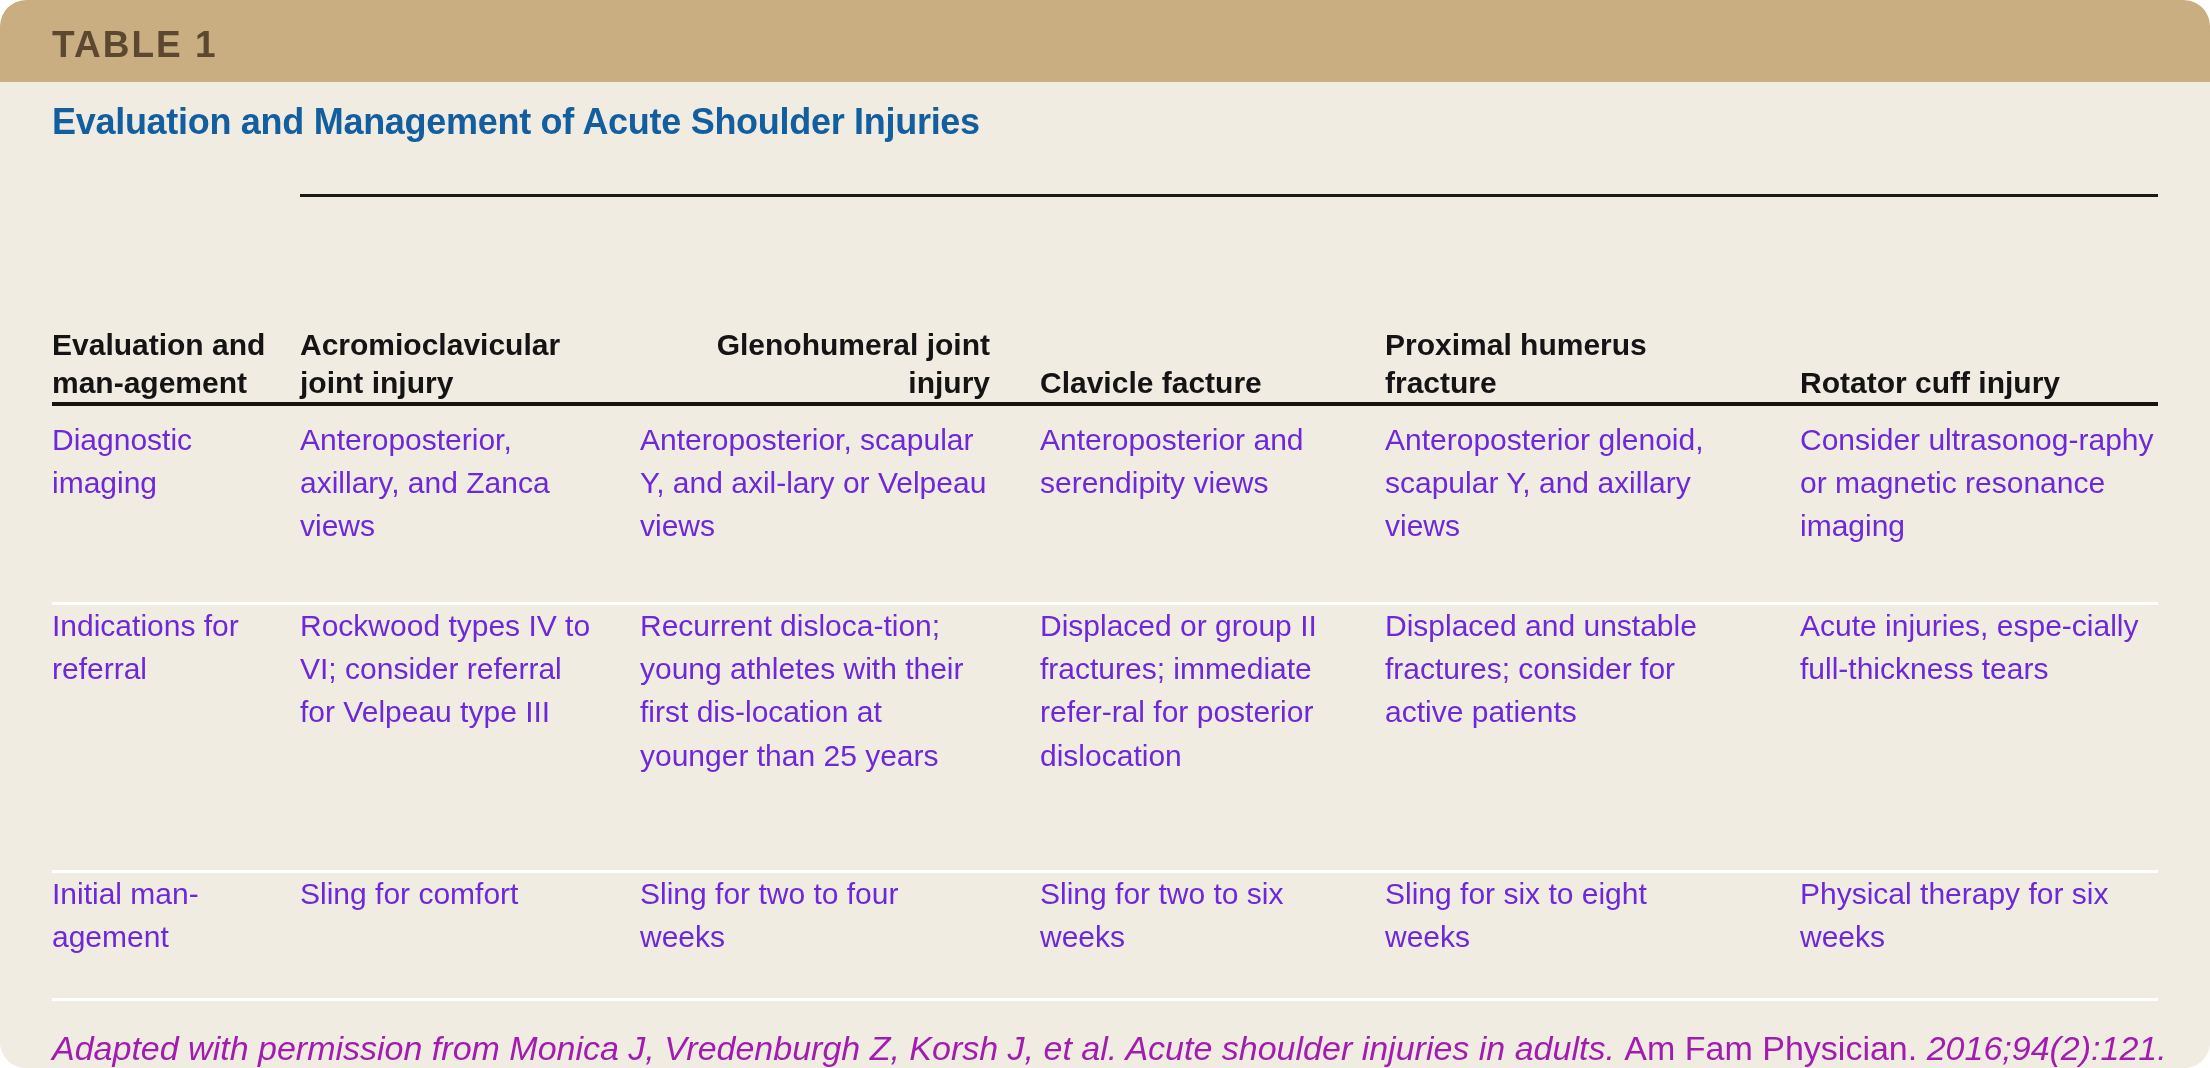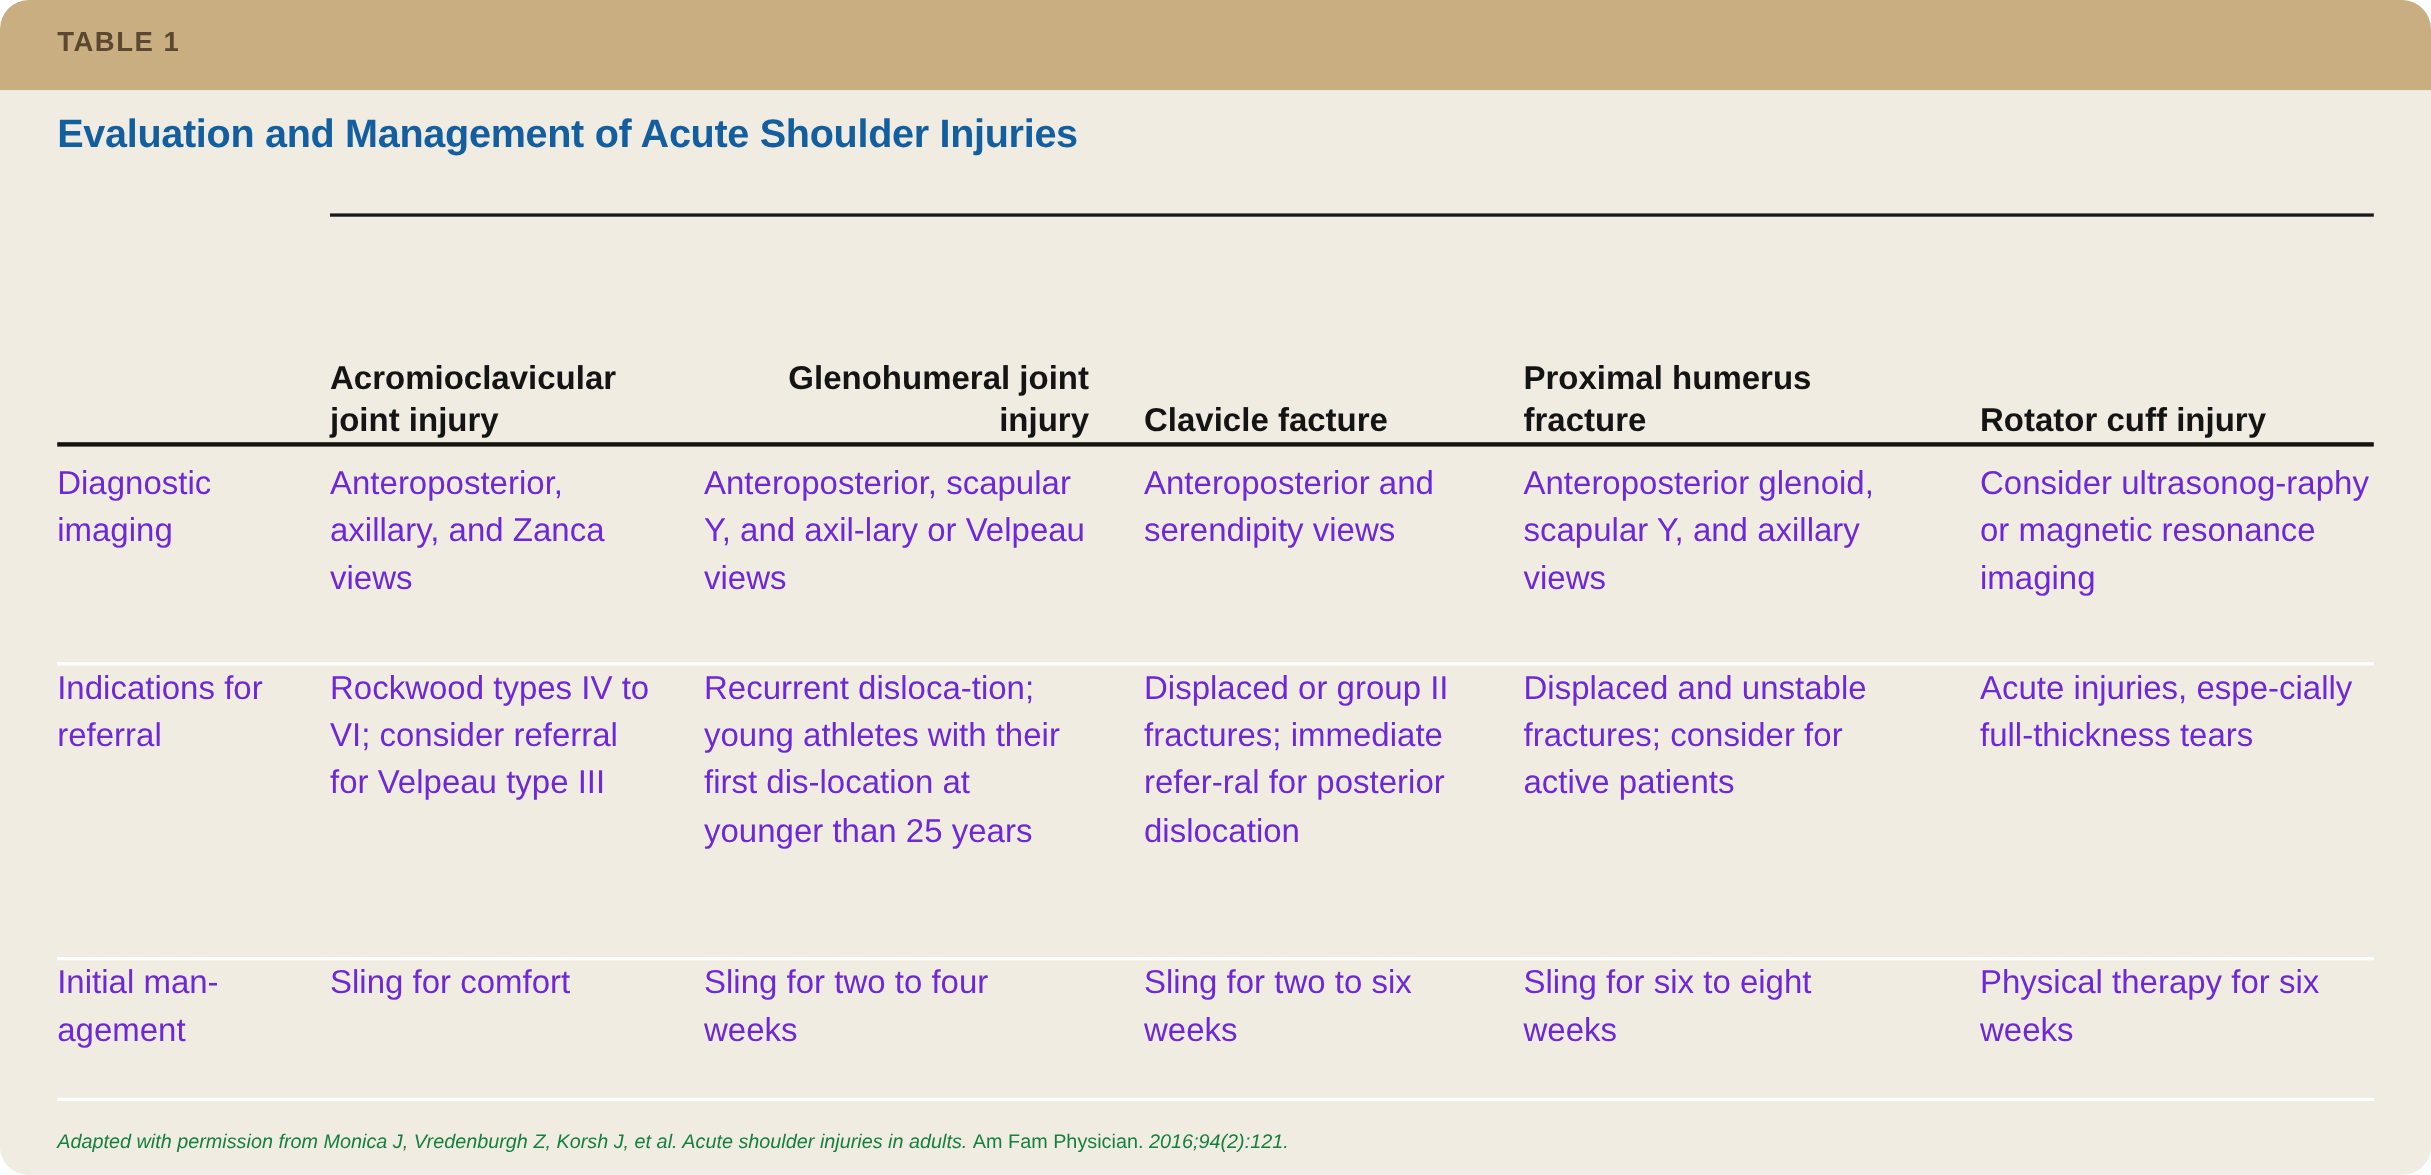--- a/index.html
+++ b/index.html
@@ -32,21 +32,21 @@
     height: 82px;
     background: #C9AE81;
     border-top-left-radius: 26px;
     border-top-right-radius: 26px;
     box-sizing: border-box;
   }
   .table-band-label {
     position: absolute;
     left: 52px;
     top: 26px;
-    font-size: 25px;
+    font-size: 37px;
     font-weight: 700;
     letter-spacing: 0.055em;
     color: #5C4730;
     font-family: "Liberation Sans", sans-serif;
     line-height: 1;
     white-space: nowrap;
   }
 
   
   .table-body {
@@ -139,22 +139,22 @@
     width: 2106px;
     height: 3px;
     background: #FFFFFF;
   }
 
   
   .footnote {
     position: absolute;
     left: 52px;
     top: 946px;
-    font-size: 18px;
-    color: #15803d;
+    font-size: 34px;
+    color: #a21caf;
     font-style: italic;
     white-space: nowrap;
     line-height: 1.2;
   }
   .footnote .roman {
     font-style: normal;
   }
 </style>
 </head>
 <body>
@@ -165,20 +165,21 @@
     <div class="table-band-label">TABLE 1</div>
   </div>
 
   <div class="table-body">
 
     <div class="table-title">Evaluation and Management of Acute Shoulder Injuries</div>
 
     <div class="spanner-rule"></div>
 
     <div class="colheads">
+      <div class="colhead stub" style="left: 52px; width: 220px;">Evaluation and man-agement</div>
       <div class="colhead" style="left: 300px; width: 300px;">Acromioclavicular joint injury</div>
       <div class="colhead" style="left: 640px; width: 350px; text-align: right;">Glenohumeral joint injury</div>
       <div class="colhead" style="left: 1040px; width: 300px;">Clavicle facture</div>
       <div class="colhead" style="left: 1385px; width: 350px;">Proximal humerus fracture</div>
       <div class="colhead" style="left: 1800px; width: 358px;">Rotator cuff injury</div>
     </div>
 
     <div class="header-rule"></div>
 
     <div id="rows-container">

